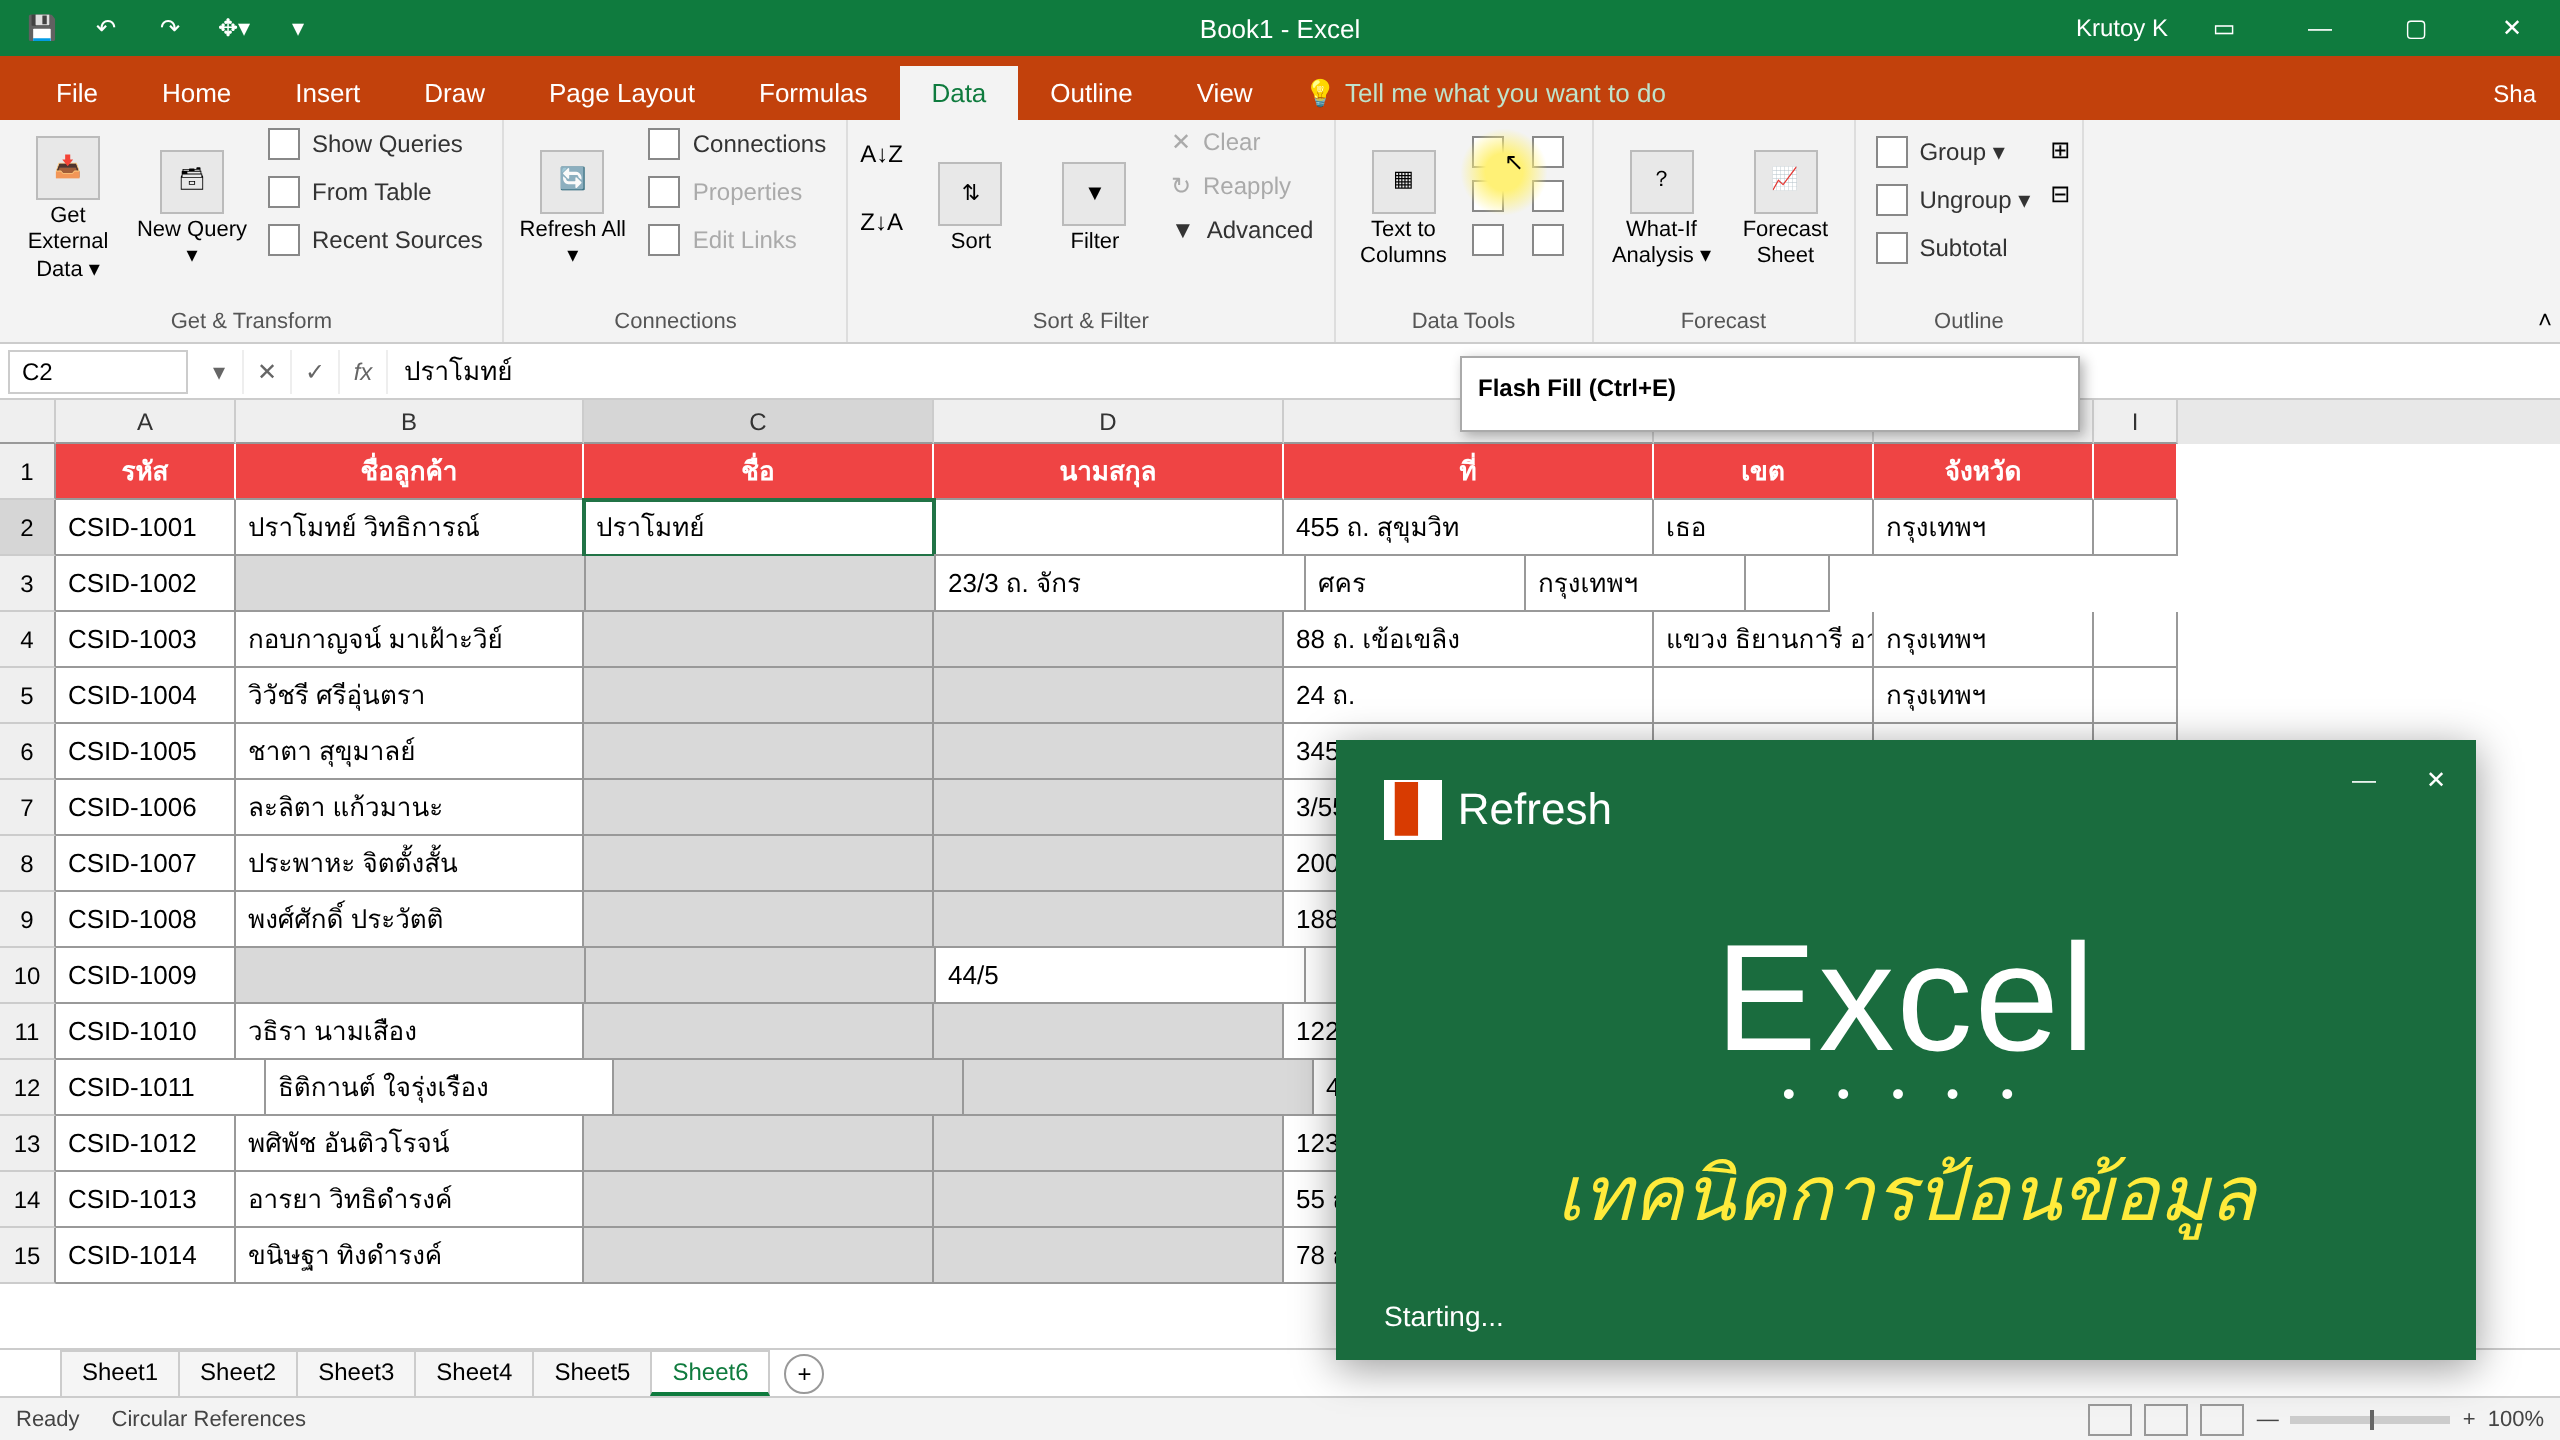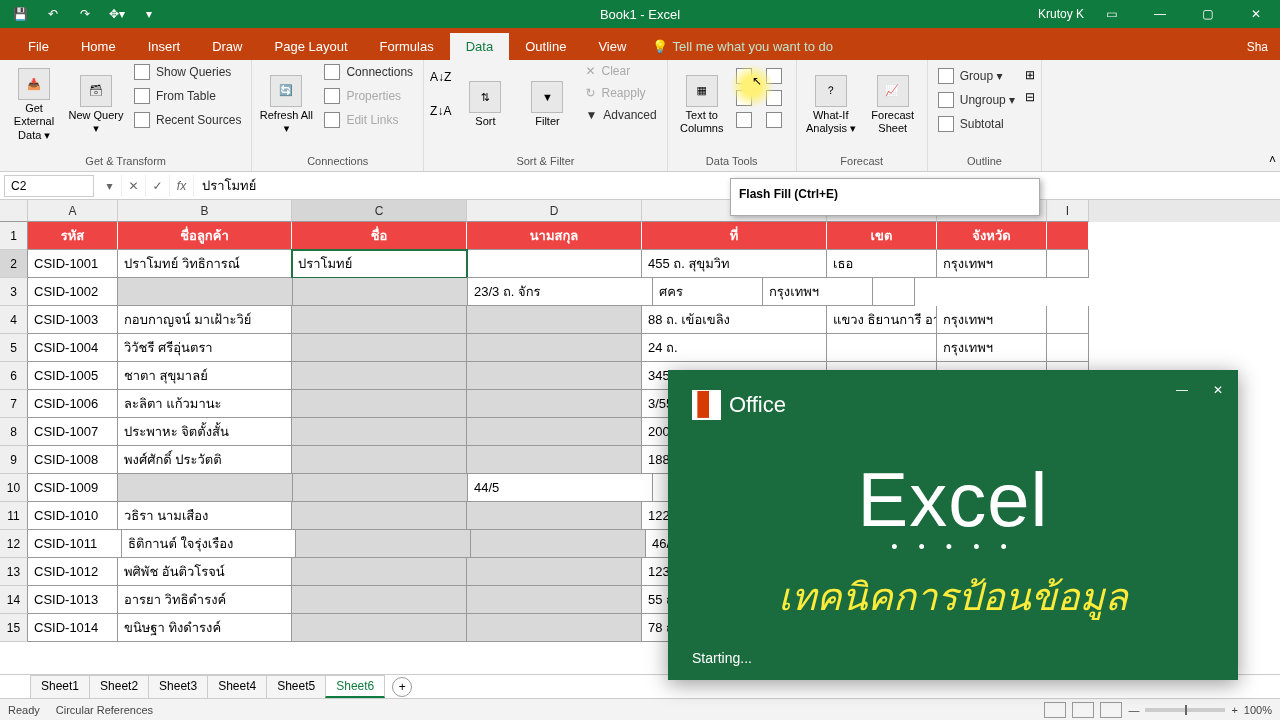--- a/index.html
+++ b/index.html
@@ -396,21 +396,21 @@
         <div class="cell" style="width: 174px;">วธิรา นามเสือง</div>
         <div class="cell c-fill" style="width: 175px;"></div>
         <div class="cell c-fill" style="width: 175px;"></div>
         <div class="cell" style="width: 185px;">122</div>
         <div class="cell" style="width: 110px;"></div>
         <div class="cell" style="width: 110px;"></div>
         <div class="cell" style="width: 42px;"></div>
       </div>
       <div class="row">
         <div class="rowhdr">12</div>
-        <div class="cell" style="width: 94px;">CSID-1011</div>
+        <div class="cell" style="width: 105px;">CSID-1011</div>
         <div class="cell" style="width: 174px;">ธิติกานต์ ใจรุ่งเรือง</div>
         <div class="cell c-fill" style="width: 175px;"></div>
         <div class="cell c-fill" style="width: 175px;"></div>
         <div class="cell" style="width: 185px;">46/8</div>
         <div class="cell" style="width: 110px;"></div>
         <div class="cell" style="width: 110px;"></div>
         <div class="cell" style="width: 42px;"></div>
       </div>
       <div class="row">
         <div class="rowhdr">13</div>
@@ -452,21 +452,21 @@
   <div class="tooltip-title">Flash Fill (Ctrl+E)</div>
 </div>
 
 <div class="splash">
   <div class="splash-top">
     <div class="splash-close">—</div>
     <div class="splash-close">✕</div>
   </div>
   <div class="splash-office">
     <span style="background:#fff;color:#d83b01;font-weight:bold;padding:2px 6px">▋</span>
-    <span>Office</span>
+    <span>Refresh</span>
   </div>
   <div class="splash-main">
     <div class="splash-excel">Excel</div>
     <div class="splash-dots">• • • • •</div>
     <div class="splash-thai">เทคนิคการป้อนข้อมูล</div>
   </div>
   <div class="splash-starting">Starting...</div>
 </div>
 
 <div class="sheettabs">

